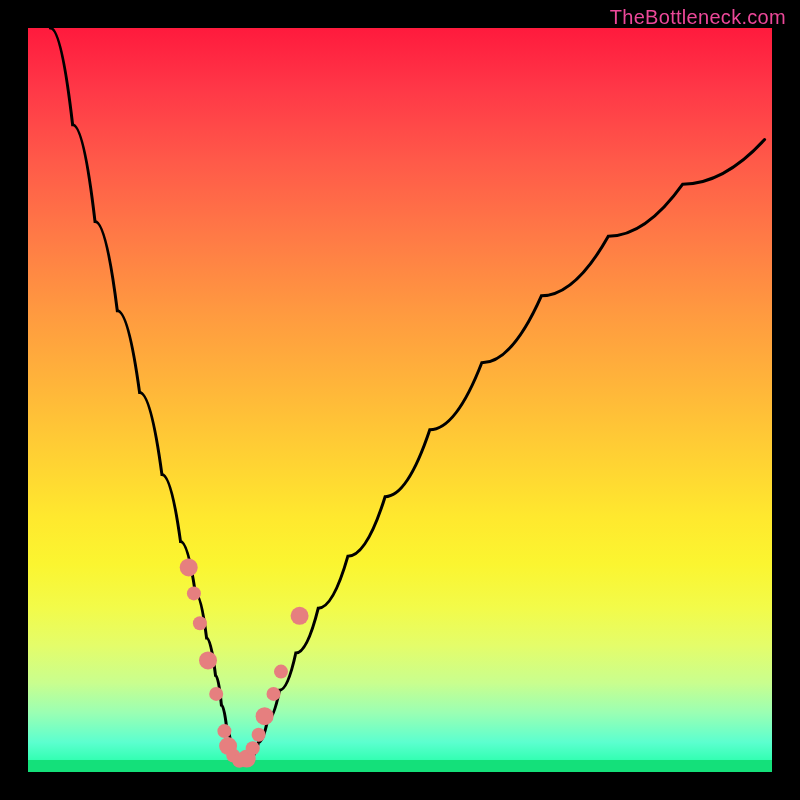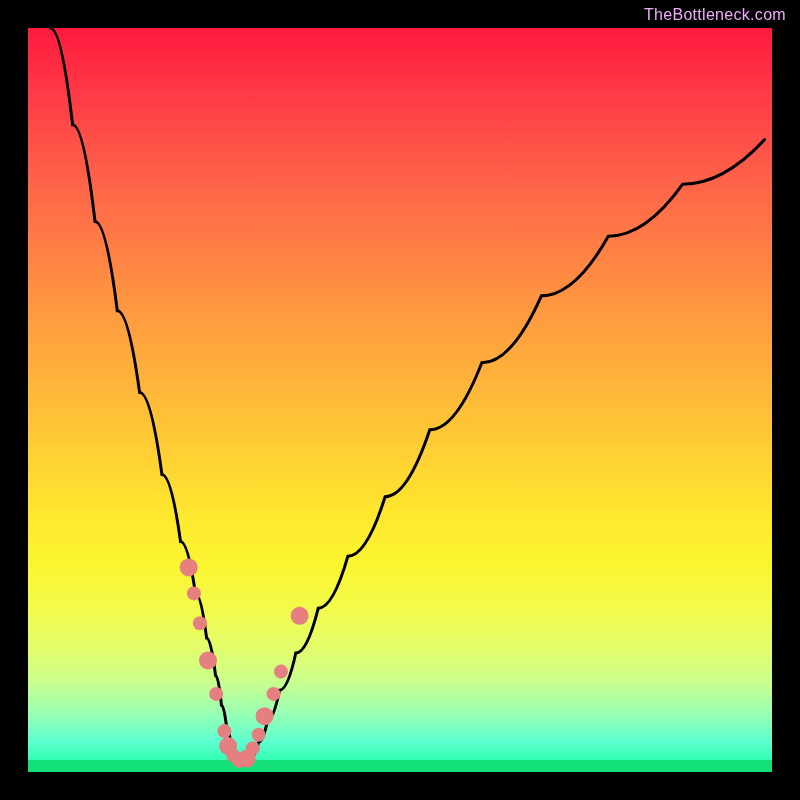--- a/index.html
+++ b/index.html
@@ -40,22 +40,22 @@
     left: 0;
     right: 0;
     bottom: 0;
     height: 12px;
     background: #14e07a;
   }
   .watermark {
     position: absolute;
     top: 6px;
     right: 14px;
-    color: #f0abfc;
-    font-size: 16px;
+    color: #ec4899;
+    font-size: 20px;
     font-weight: 500;
     letter-spacing: 0.3px;
     user-select: none;
   }
   svg.overlay {
     position: absolute;
     left: 0;
     top: 0;
     width: 744px;
     height: 744px;

